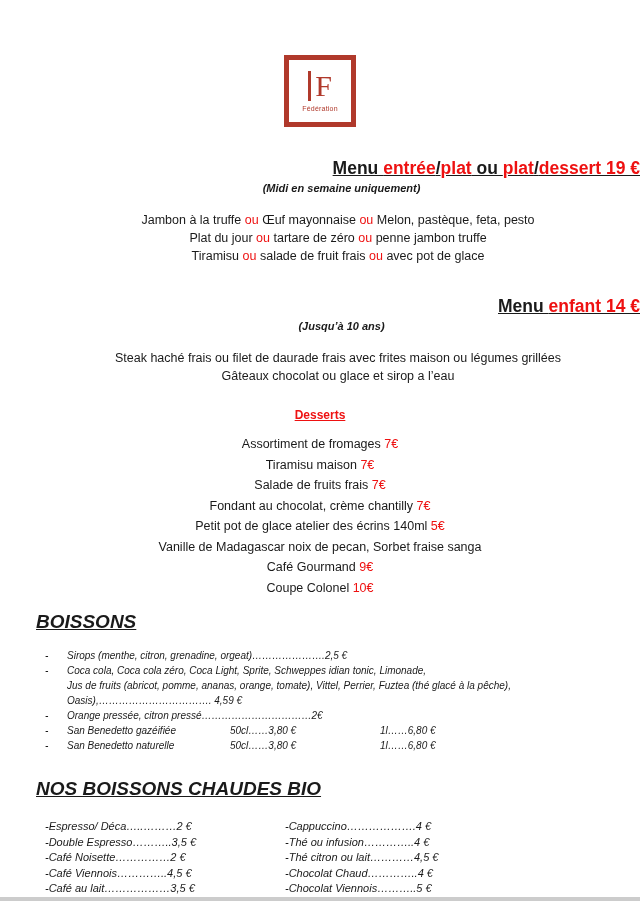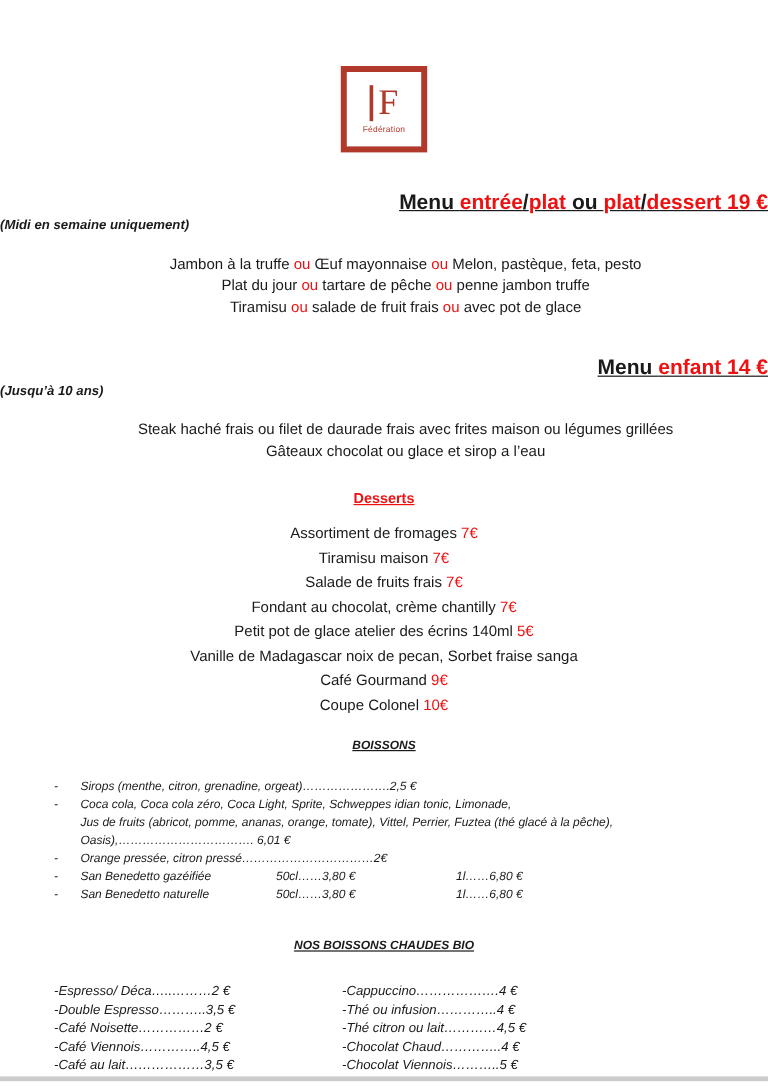--- a/index.html
+++ b/index.html
@@ -23,38 +23,38 @@
     font-size:30px; line-height:1; font-weight:400;
     color:var(--logo, #b0392b);
     border-left:3px solid var(--logo, #b0392b);
     padding-left:4px;
   }
   .logo-caption { font-size:7px; color:var(--logo, #b0392b); margin-top:4px; letter-spacing:.2px; }
   .menu-title {
     margin-top:30px; font-size:17.5px; font-weight:700;
     text-decoration:underline; text-align:right; line-height:22px;
   }
-  .menu-sub { font-size:11px; font-style:italic; font-weight:700; text-align:left; margin-top:3px; }
+  .menu-sub { font-size:11px; font-style:italic; font-weight:700; text-align:center; margin-top:3px;margin-left:43px; }
   .menu-sub.light { font-weight:700; }
   .menu-lines { margin-top:17px; }
   .menu-line { font-size:12.5px; line-height:18px; text-align:center;margin-left:36px; }
 
   .desserts-heading {
     margin-top:20px; font-size:12px; font-weight:700;
     color:var(--red, #ee1111); text-decoration:underline;
     text-align:center; line-height:20px;
   }
   .dessert-items { margin-top:9px; }
   .dessert-line { font-size:12.5px; line-height:20.5px; text-align:center; }
 
   .c-red { color:var(--red, #ee1111); }
 
   .section-heading {
-    margin-top:14px; font-size:10px; font-weight:700; font-style:italic;
-    text-decoration:underline; text-align:center; line-height:20px;
+    margin-top:14px; font-size:19px; font-weight:700; font-style:italic;
+    text-decoration:underline; text-align:left; line-height:20px;padding-left:36px;
   }
 
   
   .b-list { margin-top:16px; padding-left:45px; font-style:italic; }
   .b-line { font-size:10px; line-height:15px; white-space:nowrap; }
   .b-dash { display:inline-block; width:22px; vertical-align:top; }
   .b-text { display:inline-block; vertical-align:top; }
   .b-name { display:inline-block; width:163px; vertical-align:top; }
   .b-col1 { display:inline-block; width:150px; vertical-align:top; }
   .b-col2 { display:inline-block; vertical-align:top; }
@@ -77,21 +77,21 @@
 
   <div class="logo">
     <div class="logo-letter">F</div>
     <div class="logo-caption">Fédération</div>
   </div>
 
   <div class="menu-title"><span>Menu </span><span class="c-red">entrée</span><span>/</span><span class="c-red">plat</span><span> ou </span><span class="c-red">plat</span><span>/</span><span class="c-red">dessert 19 €</span></div>
   <div class="menu-sub">(Midi en semaine uniquement)</div>
   <div class="menu-lines">
     <div class="menu-line"><span>Jambon à la truffe </span><span class="c-red">ou</span><span> Œuf mayonnaise </span><span class="c-red">ou</span><span> Melon, pastèque, feta, pesto</span></div>
-    <div class="menu-line"><span>Plat du jour </span><span class="c-red">ou</span><span> tartare de pêche </span><span class="c-red">ou</span><span> penne jambon truffe</span></div>
+    <div class="menu-line"><span>Plat du jour </span><span class="c-red">ou</span><span> tartare de zéro </span><span class="c-red">ou</span><span> penne jambon truffe</span></div>
     <div class="menu-line"><span>Tiramisu </span><span class="c-red">ou</span><span> salade de fruit frais </span><span class="c-red">ou</span><span> avec pot de glace</span></div>
   </div>
 
   <div class="menu-title"><span>Menu </span><span class="c-red">enfant 14 €</span></div>
   <div class="menu-sub light">(Jusqu’à 10 ans)</div>
   <div class="menu-lines">
     <div class="menu-line"><span>Steak haché frais ou filet de daurade frais avec frites maison ou légumes grillées</span></div>
     <div class="menu-line"><span>Gâteaux chocolat ou glace et sirop a l’eau</span></div>
   </div>
 
@@ -112,21 +112,21 @@
     <div class="b-line">
       <span class="b-dash">-</span><span class="b-text">Sirops (menthe, citron, grenadine, orgeat)………………….2,5 €</span>
     </div>
     <div class="b-line">
       <span class="b-dash">-</span><span class="b-text">Coca cola, Coca cola zéro, Coca Light, Sprite, Schweppes idian tonic, Limonade,</span>
     </div>
     <div class="b-line">
       <span class="b-dash"></span><span class="b-text">Jus de fruits (abricot, pomme, ananas, orange, tomate), Vittel, Perrier, Fuztea (thé glacé à la pêche),</span>
     </div>
     <div class="b-line">
-      <span class="b-dash"></span><span class="b-text">Oasis),……………………………. 6,01 €</span>
+      <span class="b-dash"></span><span class="b-text">Oasis),……………………………. 4,59 €</span>
     </div>
     <div class="b-line">
       <span class="b-dash">-</span><span class="b-text">Orange pressée, citron pressé……………………………2€</span>
     </div>
     <div class="b-line">
       <span class="b-dash">-</span><span class="b-name">San Benedetto gazéifiée</span><span class="b-col1">50cl……3,80 €</span><span class="b-col2">1l……6,80 €</span>
     </div>
     <div class="b-line">
       <span class="b-dash">-</span><span class="b-name">San Benedetto naturelle</span><span class="b-col1">50cl……3,80 €</span><span class="b-col2">1l……6,80 €</span>
     </div>

